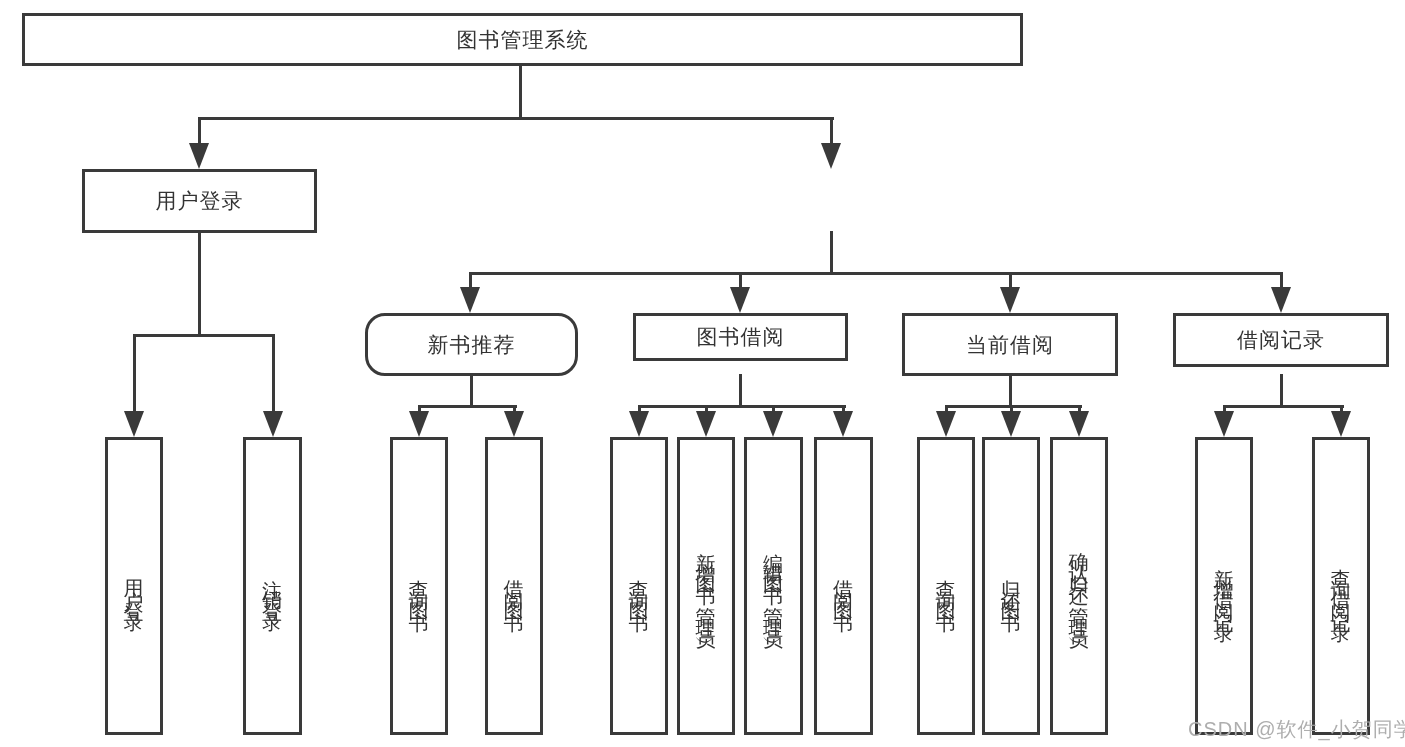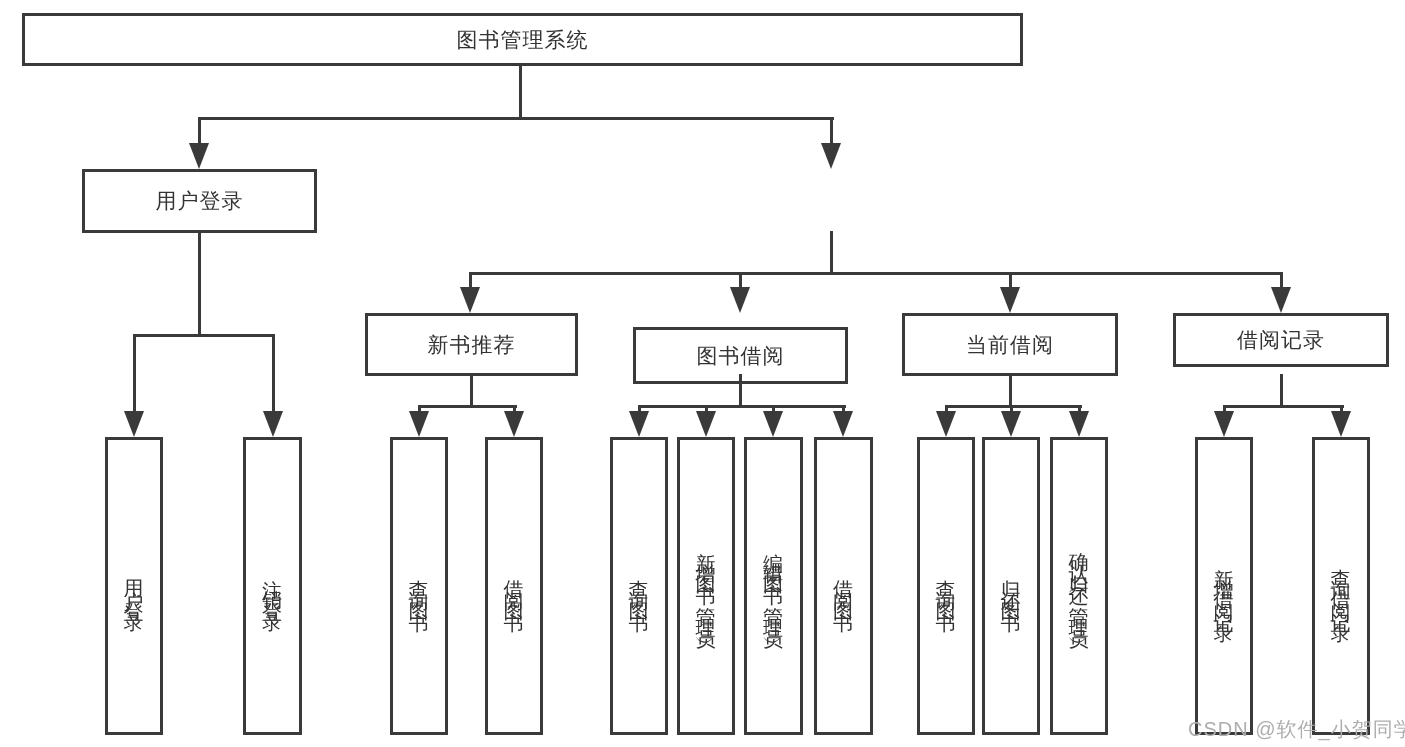--- a/index.html
+++ b/index.html
@@ -54,24 +54,24 @@
 <div class="canvas">
 
   <div class="box" style="left:22px;top:13px;width:1001px;height:53px;">
     <span>图书管理系统</span>
   </div>
 
   <div class="box" style="left:82px;top:169px;width:235px;height:64px;">
     <span>用户登录</span>
   </div>
 
-  <div class="box" style="left:365px;top:313px;width:213px;height:63px;">
+  <div class="box" style="left:365px;top:313px;width:213px;height:63px;border-radius:20px;">
     <span>新书推荐</span>
   </div>
-  <div class="box" style="left:633px;top:313px;width:215px;height:57px;margin-top:14px;">
+  <div class="box" style="left:633px;top:313px;width:215px;height:48px;">
     <span>图书借阅</span>
   </div>
   <div class="box" style="left:902px;top:313px;width:216px;height:63px;">
     <span>当前借阅</span>
   </div>
   <div class="box" style="left:1173px;top:313px;width:216px;height:54px;">
     <span>借阅记录</span>
   </div>
 
   <div class="leaf" style="left:105px;width:58px;">

